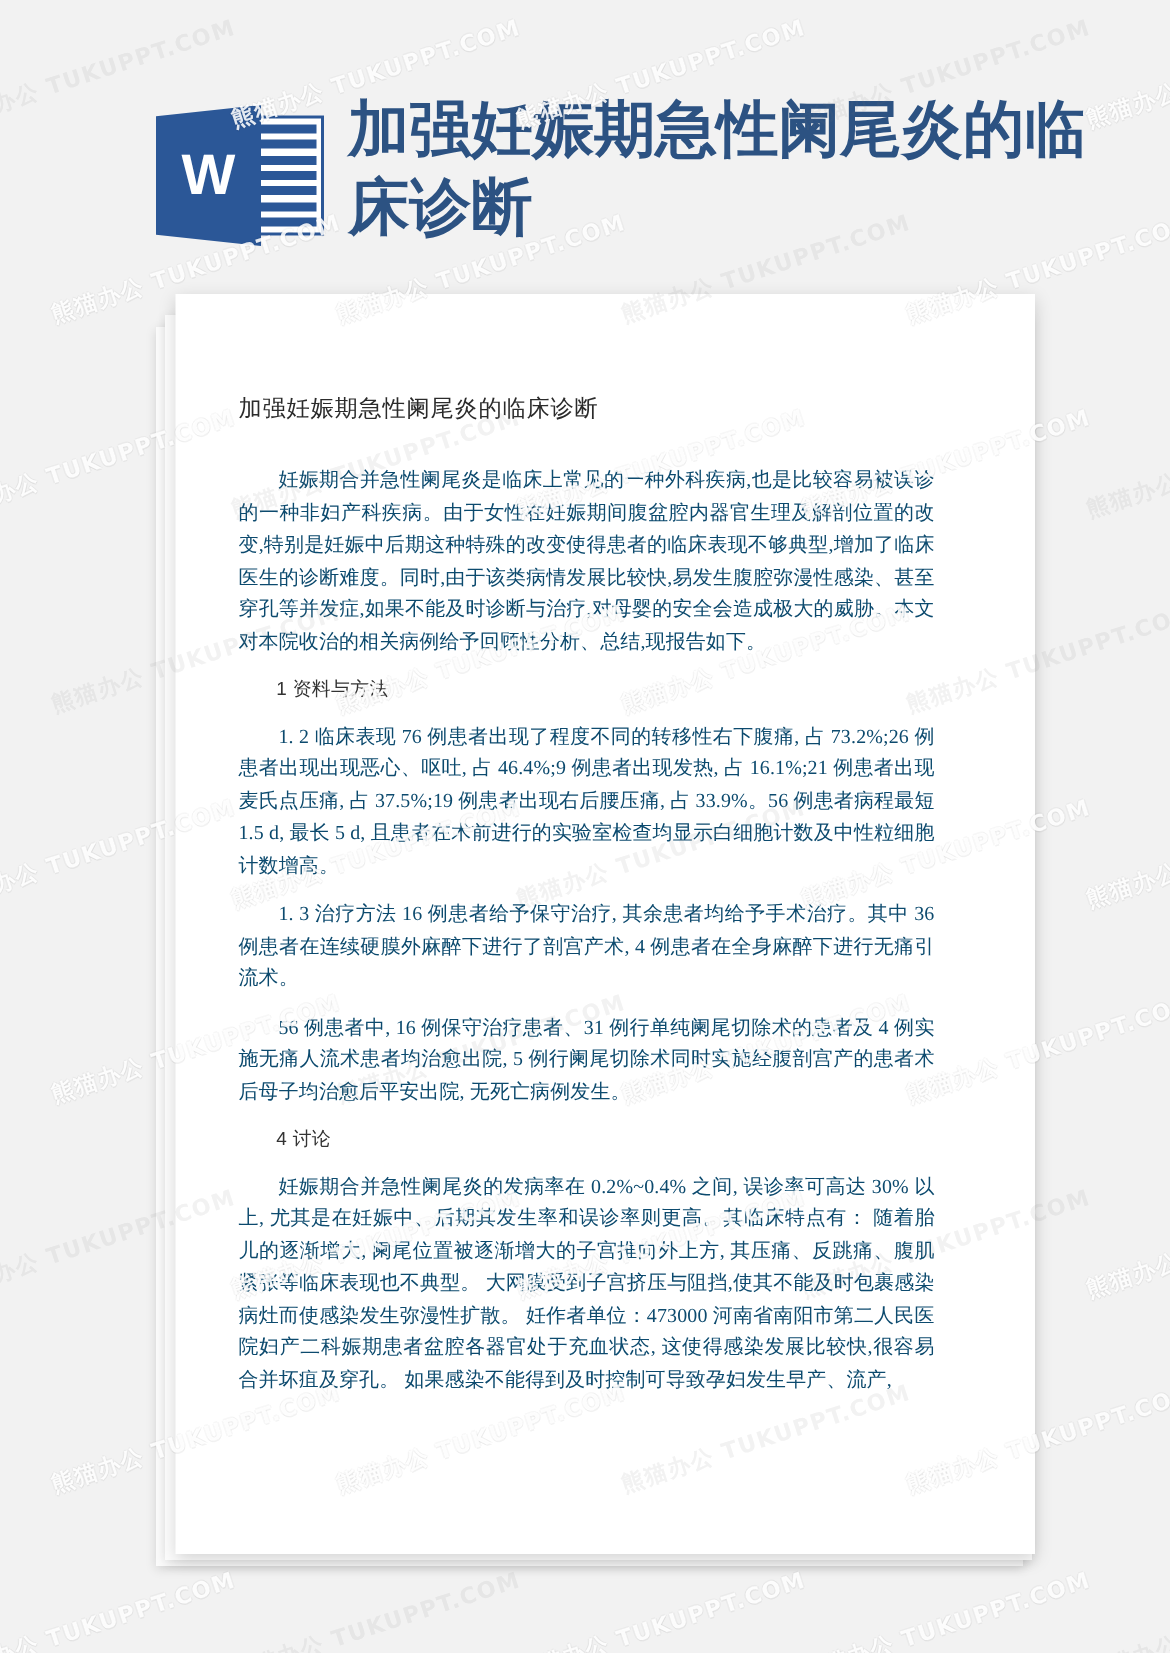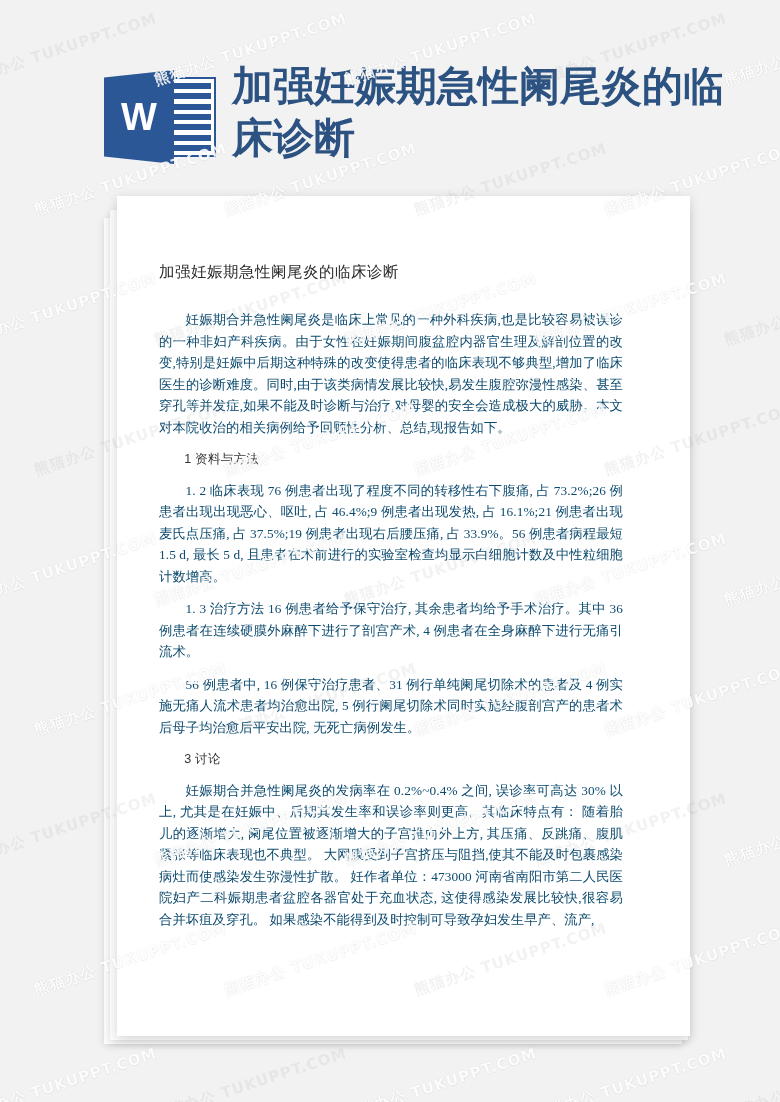--- a/index.html
+++ b/index.html
@@ -228,21 +228,21 @@
 
   <div class="sheet-front">
     <div class="paper-inner">
       <div class="art-title">加强妊娠期急性阑尾炎的临床诊断</div>
       <div id="doc-blocks">
           <div class="para">妊娠期合并急性阑尾炎是临床上常见的一种外科疾病,也是比较容易被误诊的一种非妇产科疾病。由于女性在妊娠期间腹盆腔内器官生理及解剖位置的改变,特别是妊娠中后期这种特殊的改变使得患者的临床表现不够典型,增加了临床医生的诊断难度。同时,由于该类病情发展比较快,易发生腹腔弥漫性感染、甚至穿孔等并发症,如果不能及时诊断与治疗,对母婴的安全会造成极大的威胁。本文对本院收治的相关病例给予回顾性分析、总结,现报告如下。</div>
           <div class="head2">1 资料与方法</div>
           <div class="para">1. 2 临床表现 76 例患者出现了程度不同的转移性右下腹痛, 占 73.2%;26 例患者出现出现恶心、呕吐, 占 46.4%;9 例患者出现发热, 占 16.1%;21 例患者出现麦氏点压痛, 占 37.5%;19 例患者出现右后腰压痛, 占 33.9%。56 例患者病程最短 1.5 d, 最长 5 d, 且患者在术前进行的实验室检查均显示白细胞计数及中性粒细胞计数增高。</div>
           <div class="para">1. 3 治疗方法 16 例患者给予保守治疗, 其余患者均给予手术治疗。其中 36 例患者在连续硬膜外麻醉下进行了剖宫产术, 4 例患者在全身麻醉下进行无痛引流术。</div>
           <div class="para">56 例患者中, 16 例保守治疗患者、31 例行单纯阑尾切除术的患者及 4 例实施无痛人流术患者均治愈出院, 5 例行阑尾切除术同时实施经腹剖宫产的患者术后母子均治愈后平安出院, 无死亡病例发生。</div>
-          <div class="head2">3 讨论</div>
+          <div class="head2">4 讨论</div>
           <div class="para tail">妊娠期合并急性阑尾炎的发病率在 0.2%~0.4% 之间, 误诊率可高达 30% 以上, 尤其是在妊娠中、后期其发生率和误诊率则更高。其临床特点有： 随着胎儿的逐渐增大, 阑尾位置被逐渐增大的子宫推向外上方, 其压痛、反跳痛、腹肌紧张等临床表现也不典型。 大网膜受到子宫挤压与阻挡,使其不能及时包裹感染病灶而使感染发生弥漫性扩散。 妊作者单位：473000 河南省南阳市第二人民医院妇产二科娠期患者盆腔各器官处于充血状态, 这使得感染发展比较快,很容易合并坏疽及穿孔。 如果感染不能得到及时控制可导致孕妇发生早产、流产,</div>
         </div>
     </div>
   </div>
 </div>
 
 <div class="watermark-layer">
     <div class="wm dark" style="left: -40px; top: 40px;">熊猫办公 TUKUPPT.COM</div>
     <div class="wm" style="left: 150px; top: 40px;">熊猫办公 TUKUPPT.COM</div>
     <div class="wm" style="left: 340px; top: 40px;">熊猫办公 TUKUPPT.COM</div>

